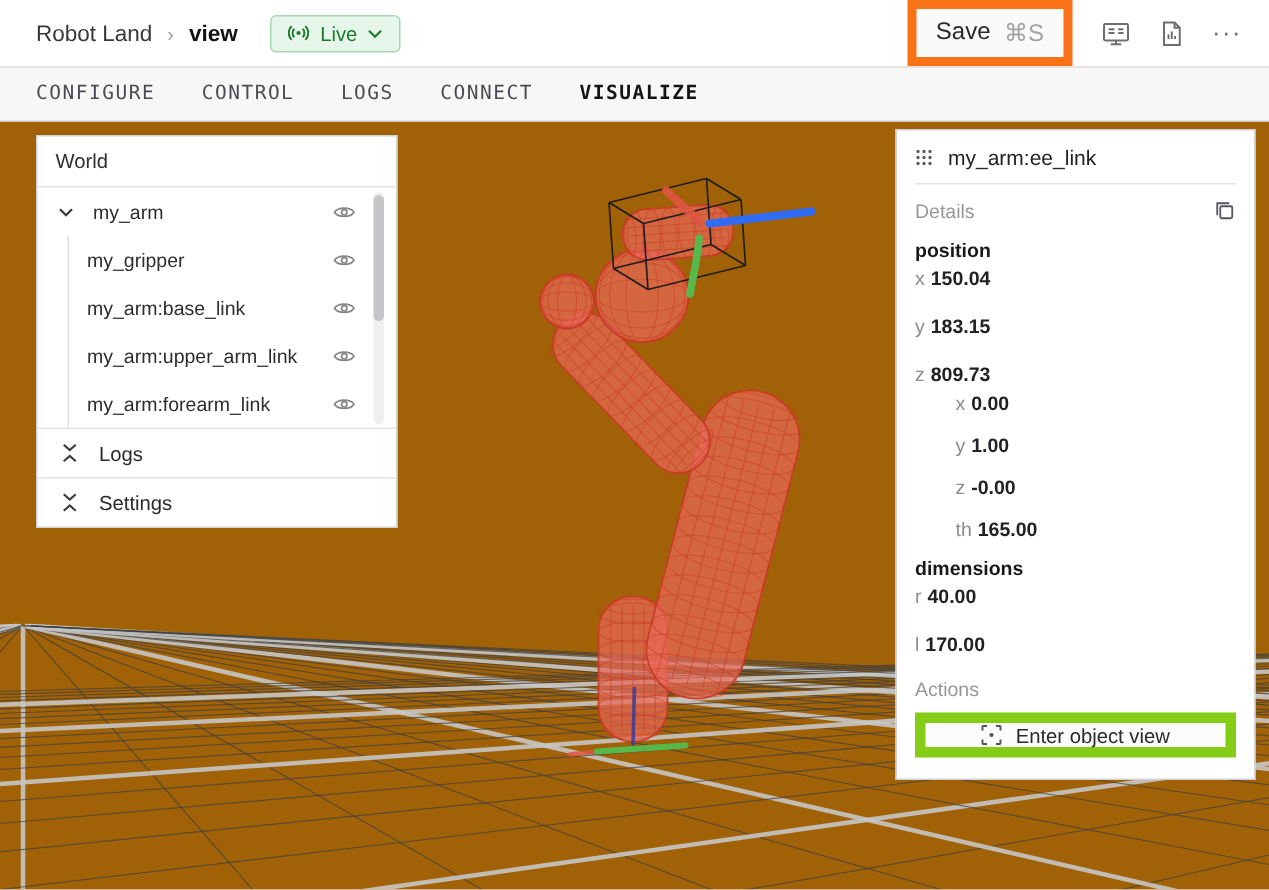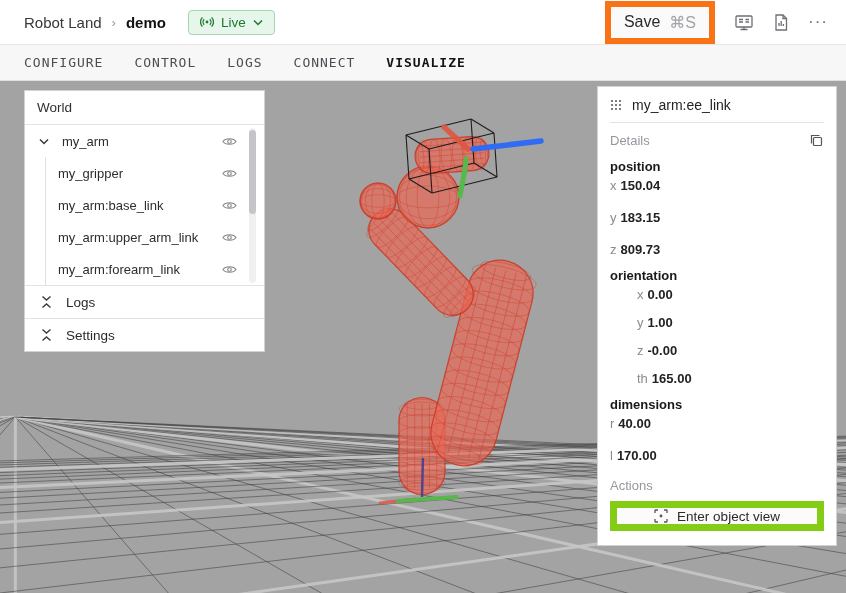--- a/index.html
+++ b/index.html
@@ -1,17 +1,17 @@
 <!DOCTYPE html>
 <html><head>
 <meta charset="utf-8">
 <style>
   html,body{margin:0;padding:0;background:#fff;}
   .page{position:relative;width:846px;height:593px;overflow:hidden;
-        font-family:"Liberation Sans",sans-serif;color:#222;background:#a3a3a3;}
+        font-family:"Liberation Sans",sans-serif;color:#222;background:#a16207;}
 
   
   .header{height:45px;box-sizing:border-box;display:flex;align-items:center;
           padding:0 18px 0 24px;border-bottom:1px solid #e6e6e8;background:#fff;}
   .crumb{display:flex;align-items:center;font-size:15px;}
   .crumb-root{color:#37373c;}
   .crumb-sep{color:#9a9aa1;margin:0 10px;font-size:13px;}
   .crumb-current{font-weight:bold;color:#121215;}
   .live-pill{display:inline-flex;align-items:center;gap:7px;margin-left:22px;
              padding:4px 11px;border:1px solid #a6d8b0;background:#e7f6ea;border-radius:4px;
@@ -70,21 +70,21 @@
 </style>
 </head>
 <body>
 
 <div class="page">
 
   <div class="header">
     <div class="crumb">
       <span class="crumb-root">Robot Land</span>
       <span class="crumb-sep">›</span>
-      <span class="crumb-current">demo</span>
+      <span class="crumb-current">view</span>
     </div>
     <div class="live-pill">
       <span style="display:flex;">
         <svg width="14" height="14" viewBox="0 0 14 14" fill="none" stroke="#1c7a31" stroke-width="1.3">
           <circle cx="7" cy="7" r="1.4" fill="#1c7a31" stroke="none"></circle>
           <path d="M4.2 4.2 a4 4 0 0 0 0 5.6 M9.8 4.2 a4 4 0 0 1 0 5.6"></path>
           <path d="M2.4 2.4 a6.5 6.5 0 0 0 0 9.2 M11.6 2.4 a6.5 6.5 0 0 1 0 9.2"></path>
         </svg>
       </span>
       <span>Live</span>
@@ -452,21 +452,20 @@
             <path d="M10.5 2.5 h-8 v8"></path>
           </svg>
         </button>
       </div>
       <div class="grp-label">position</div>
       <div class="vals">
         <span><span class="vk">x</span><span class="vv">150.04</span></span>
         <span><span class="vk">y</span><span class="vv">183.15</span></span>
         <span><span class="vk">z</span><span class="vv">809.73</span></span>
       </div>
-      <div class="grp-label">orientation</div>
       <div class="vals" style="gap:13px;margin-left:27px;">
         <span><span class="vk">x</span><span class="vv">0.00</span></span>
         <span><span class="vk">y</span><span class="vv">1.00</span></span>
         <span><span class="vk">z</span><span class="vv">-0.00</span></span>
         <span><span class="vk">th</span><span class="vv">165.00</span></span>
       </div>
       <div class="grp-label">dimensions</div>
       <div class="vals">
         <span><span class="vk">r</span><span class="vv">40.00</span></span>
         <span><span class="vk">l</span><span class="vv">170.00</span></span>

